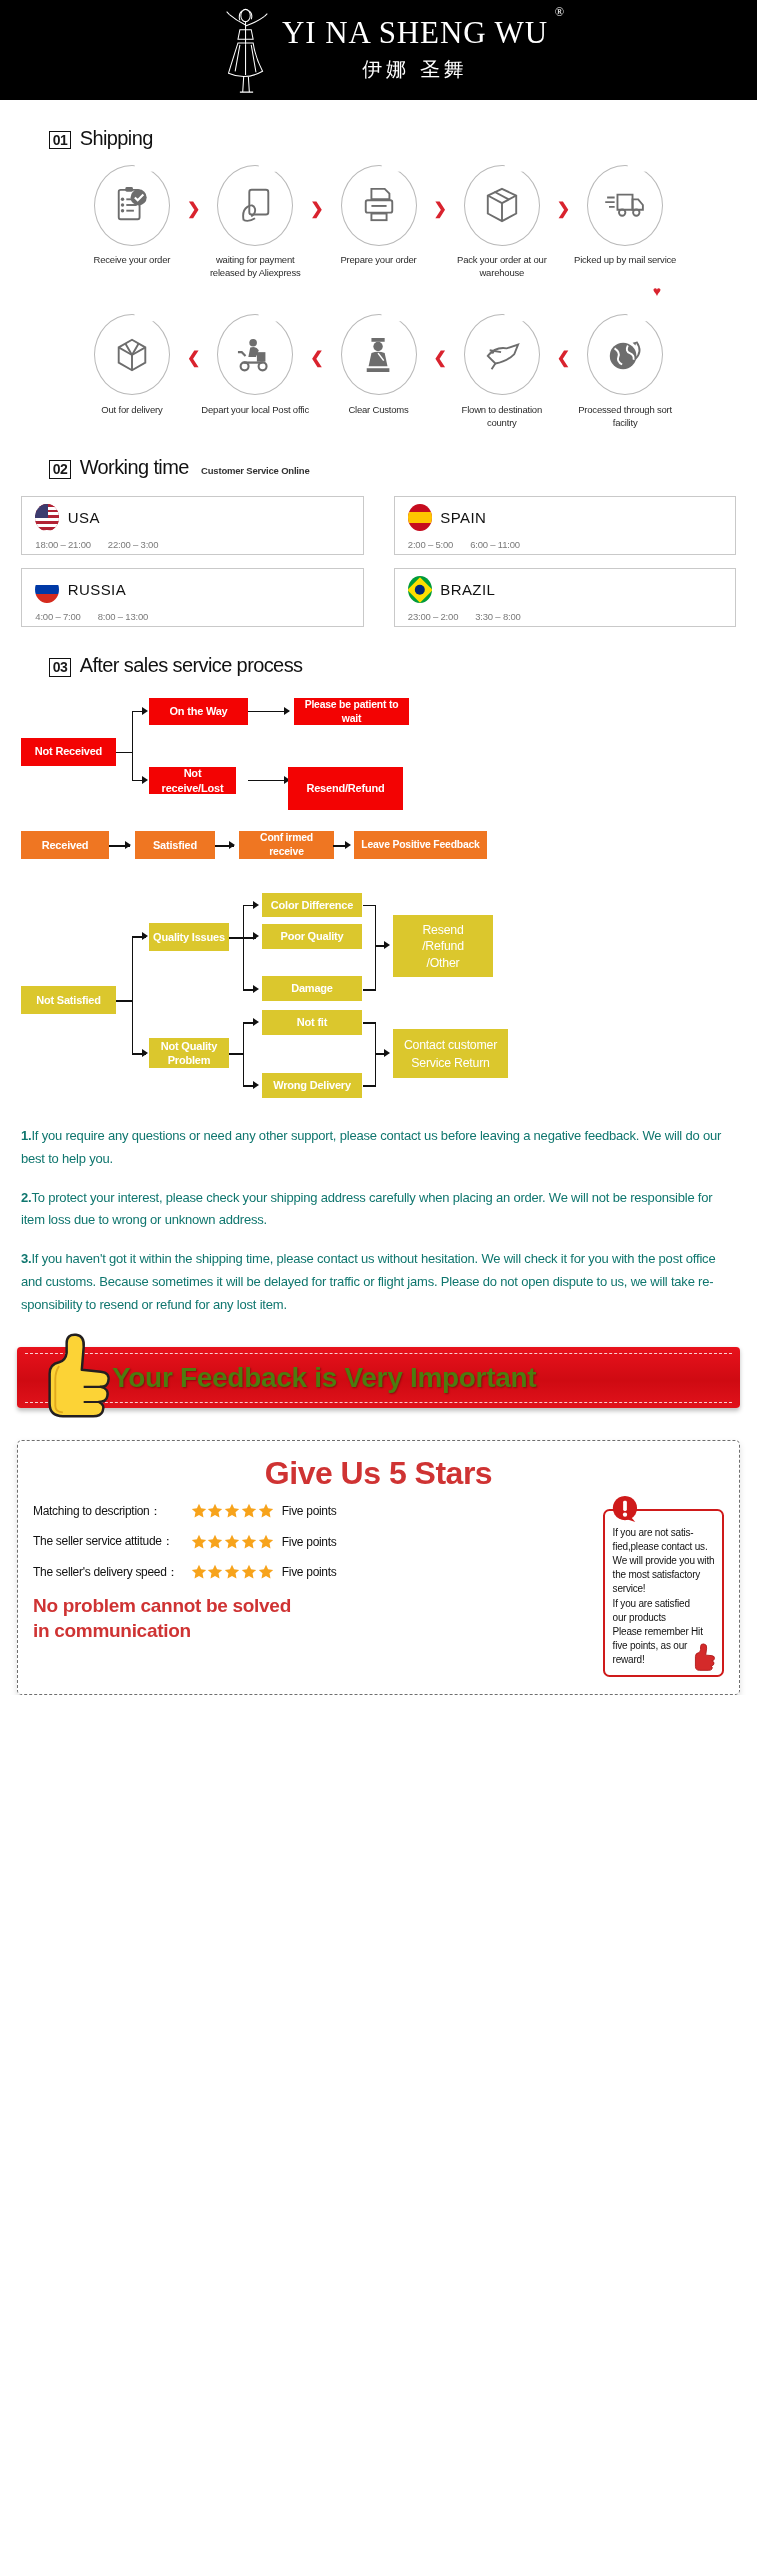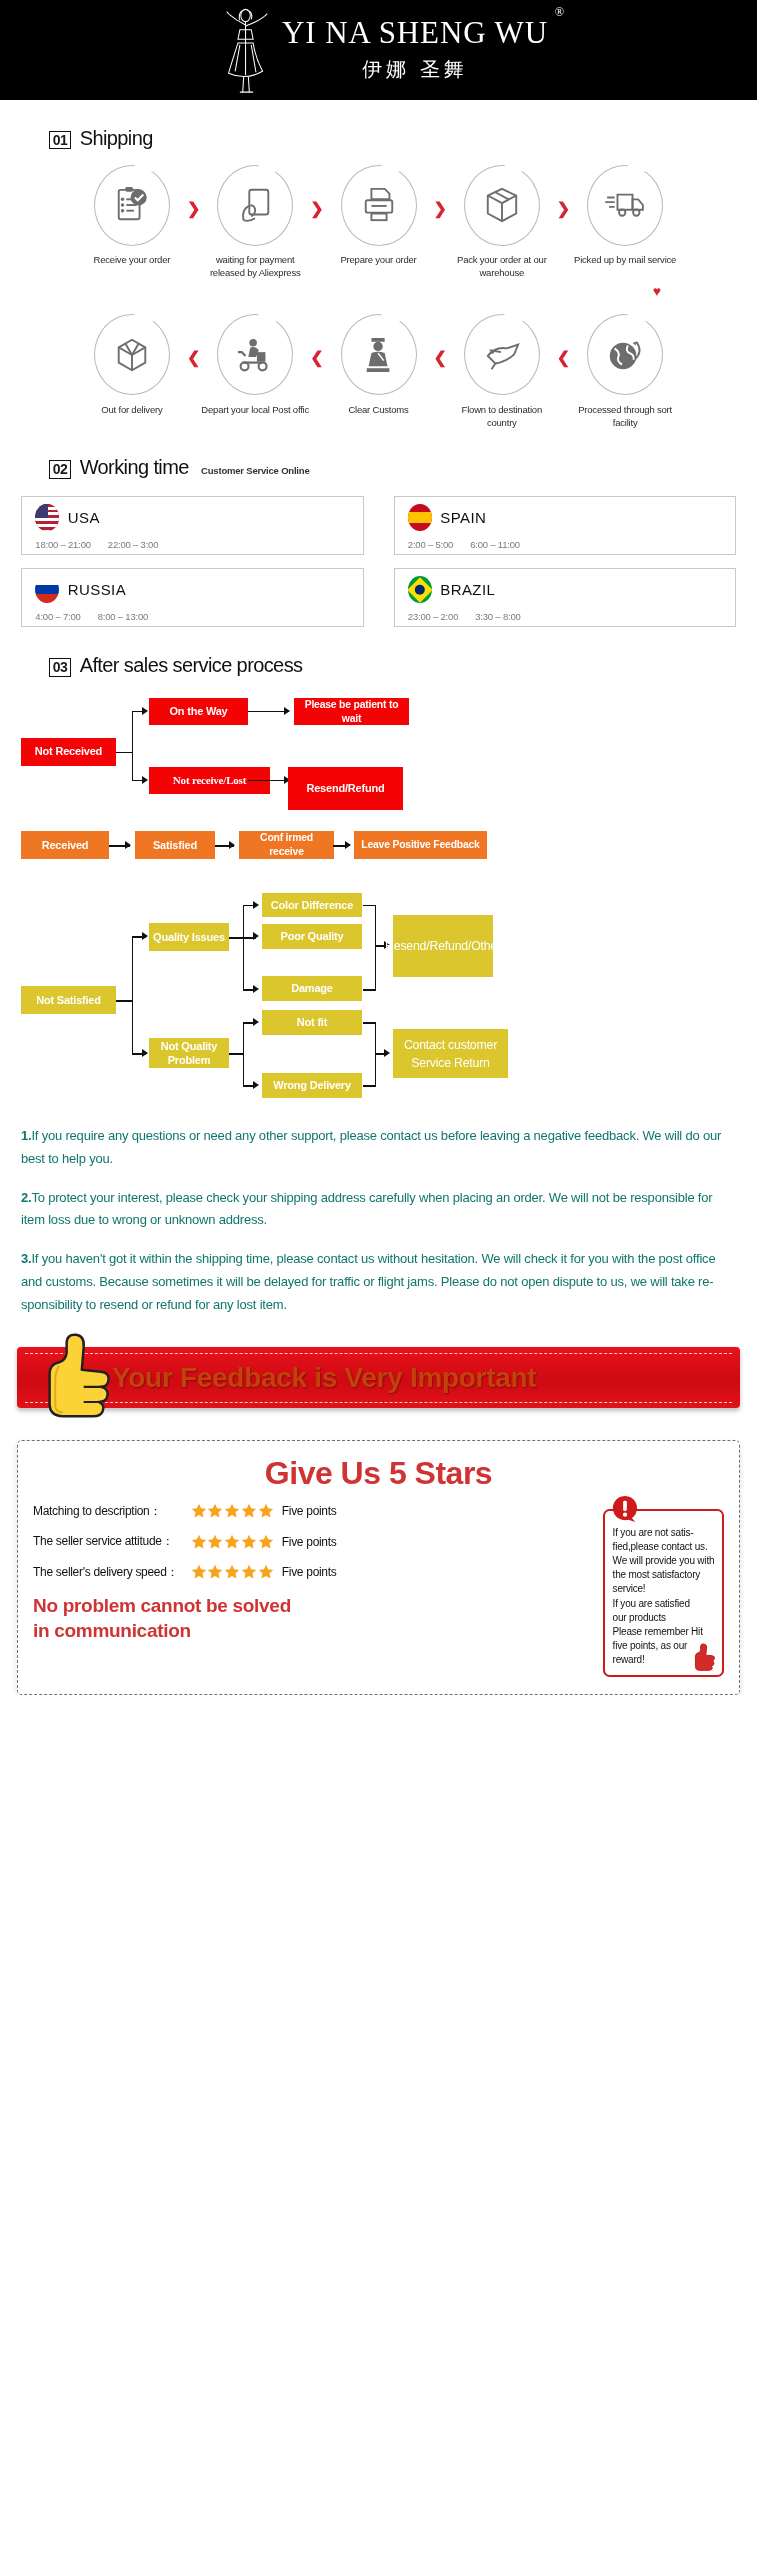--- a/index.html
+++ b/index.html
@@ -253,21 +253,21 @@
     content: "";
     position: absolute; left: 7.6px; right: 7.6px; height: 0;
     border-top: 1.5px dashed rgba(255,255,255,.8);
   }
   .fb-bar::before { top: 5.7px; }
   .fb-bar::after { bottom: 5.7px; }
   .fb-text {
     position: absolute;
     left: 95px; top: 15px; height: 61px;
     display: flex; align-items: center;
-    color: #c2410c;
+    color: #4d7c0f;
     font-size: 28px;
     font-weight: 600;
     letter-spacing: -0.3px;
     text-shadow: 0.9px 0.9px 1.9px rgba(0,0,0,.35);
   }
   .thumb { position: absolute; left: 21px; top: 0; width: 80px; height: 87px; }
 
   
   .stars-panel {
     margin: 21px 17px 0 17px;
@@ -585,21 +585,21 @@
     <div class="line hline" style="left:95px; top:54px; width:17px;"></div>
     <div class="line vline" style="left:111px; top:13.3px; height:69px;"></div>
     <div class="line hline" style="left:111px; top:13.3px; width:14px;"></div>
     <div class="line hline" style="left:111px; top:82px; width:14px;"></div>
     <div class="arrowhead" style="left:121px; top:9px;"></div>
     <div class="arrowhead" style="left:121px; top:78px;"></div>
     <div class="fbox red" style="left:128px; top:0px; width:99px; height:27.5px;">On the Way</div>
     <div class="line hline" style="left:227px; top:13.3px; width:41px;"></div>
     <div class="arrowhead" style="left:263px; top:9px;"></div>
     <div class="fbox red" style="left:273px; top:0px; width:115px; height:27.5px; font-size:10.4px;">Please be patient to wait</div>
-    <div class="fbox red" style="left:128px; top:69px; width:121px; height:27.5px;font-family:Liberation Serif, serif;">Not receive/Lost</div>
+    <div class="fbox red" style="left:128px; top:69px; width:87px; height:27.5px;">Not receive/Lost</div>
     <div class="line hline" style="left:227px; top:82px; width:41px;"></div>
     <div class="arrowhead" style="left:263px; top:78px;"></div>
     <div class="fbox red" style="left:267px; top:69px; width:115px; height:43px;">Resend/Refund</div>
   </div>
 
   <div class="flow" style="height:44px; margin-top:24.6px">
     <div class="fbox orange" style="left:0px; top:0px; width:88px; height:28px;">Received</div>
     <div class="line hline" style="left:88px; top:14px; width:21px;"></div>
     <div class="arrowhead" style="left:104px; top:10px;"></div>
     <div class="fbox orange" style="left:114px; top:0px; width:80px; height:28px;">Satisfied</div>
@@ -632,21 +632,21 @@
 
     <div class="fbox yellow" style="left:241px; top:-3.8px; width:100px; height:24.6px;">Color Difference</div>
     <div class="fbox yellow" style="left:241px; top:28px; width:100px; height:24.6px;">Poor Quality</div>
     <div class="fbox yellow" style="left:241px; top:80px; width:100px; height:24.6px;">Damage</div>
 
     <div class="line hline" style="left:342px; top:8.5px; width:13.3px;"></div>
     <div class="line hline" style="left:342px; top:93px; width:13.3px;"></div>
     <div class="line vline" style="left:354px; top:8.5px; height:84px;"></div>
     <div class="line hline" style="left:354px; top:49px; width:12.3px;"></div>
     <div class="arrowhead" style="left:363px; top:45px;"></div>
-    <div class="fbox yellow" style="left:372px; top:19px; width:100px; height:62px; font-size:12.3px; font-weight:500;">
+    <div class="fbox yellow" style="left:372px; top:19px; width:100px; height:62px; flex-direction:column; font-size:12.3px; font-weight:500;">
       <span>Resend</span>
       <span>/Refund</span>
       <span>/Other</span>
     </div>
 
     <div class="fbox yellow" style="left:128px; top:142px; width:80px; height:30px;">Not Quality Problem</div>
     <div class="line hline" style="left:208px; top:157px; width:15px;"></div>
     <div class="line vline" style="left:222px; top:126px; height:63px;"></div>
     <div class="line hline" style="left:222px; top:126px; width:13.3px;"></div>
     <div class="line hline" style="left:222px; top:189px; width:13.3px;"></div>

